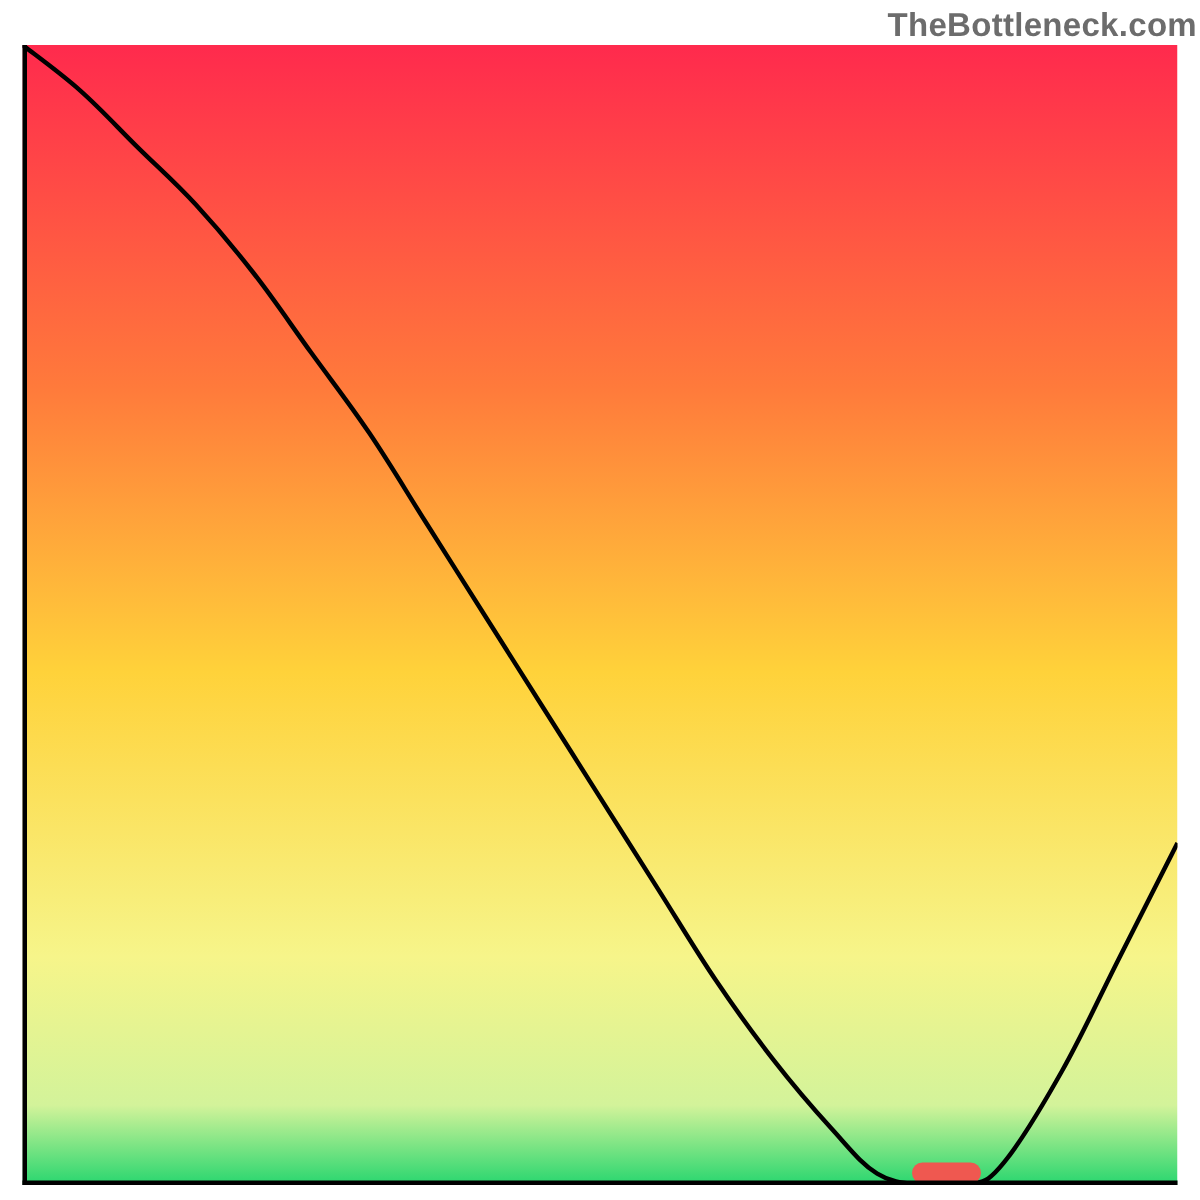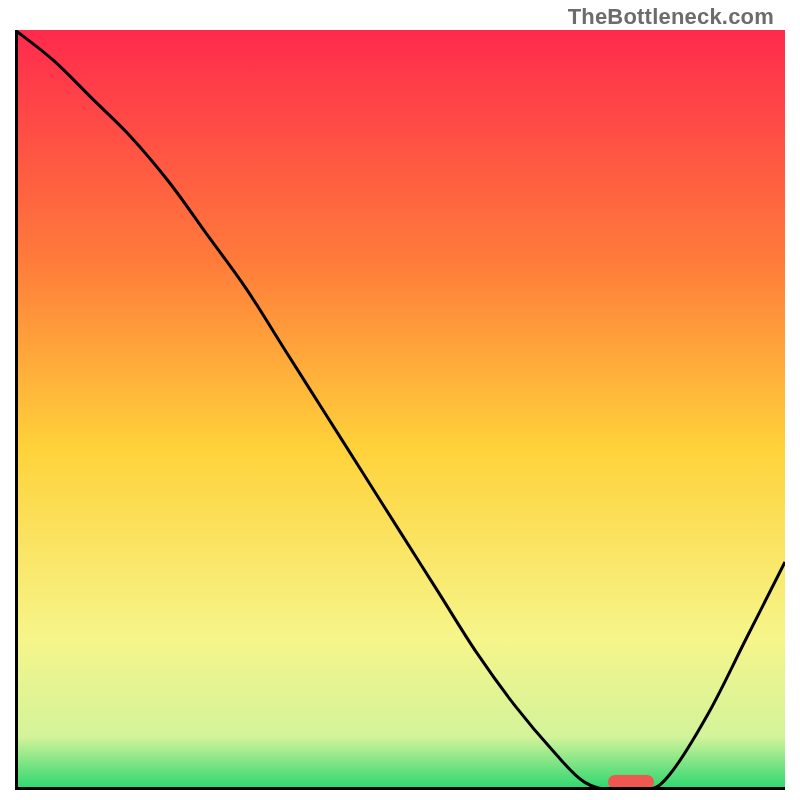--- a/index.html
+++ b/index.html
@@ -12,21 +12,21 @@
     overflow: hidden;
   }
   .stage {
     position: relative;
     width: 800px;
     height: 800px;
   }
   .attribution {
     position: absolute;
     top: 4px;
-    right: 26px;
+    right: 2px;
     font-size: 22px;
     font-weight: 600;
     color: #6c6c6c;
     letter-spacing: 0.2px;
   }
   .plot {
     position: absolute;
     left: 15px;
     top: 30px;
     width: 770px;

